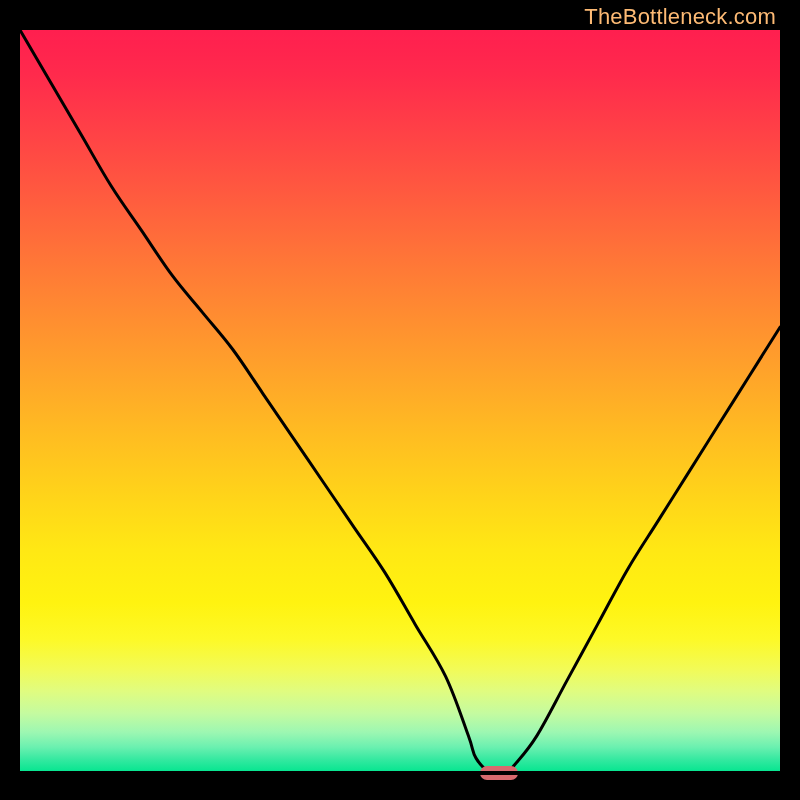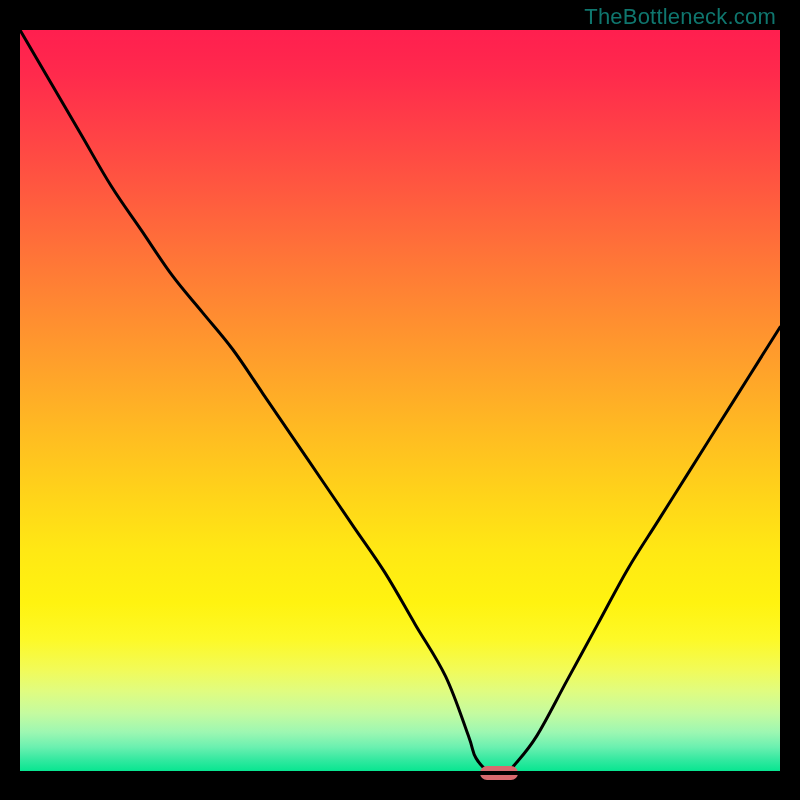--- a/index.html
+++ b/index.html
@@ -8,21 +8,21 @@
     height: 800px;
     background: #000;
     position: relative;
     overflow: hidden;
     font-family: Arial, Helvetica, sans-serif;
   }
   .watermark {
     position: absolute;
     top: 4px;
     right: 24px;
-    color: #0f766e;
+    color: #fdba74;
     font-size: 22px;
     font-weight: 400;
     z-index: 10;
     letter-spacing: 0.2px;
     text-align: right;
   }
   .plot {
     position: absolute;
     left: 20px;
     top: 30px;

